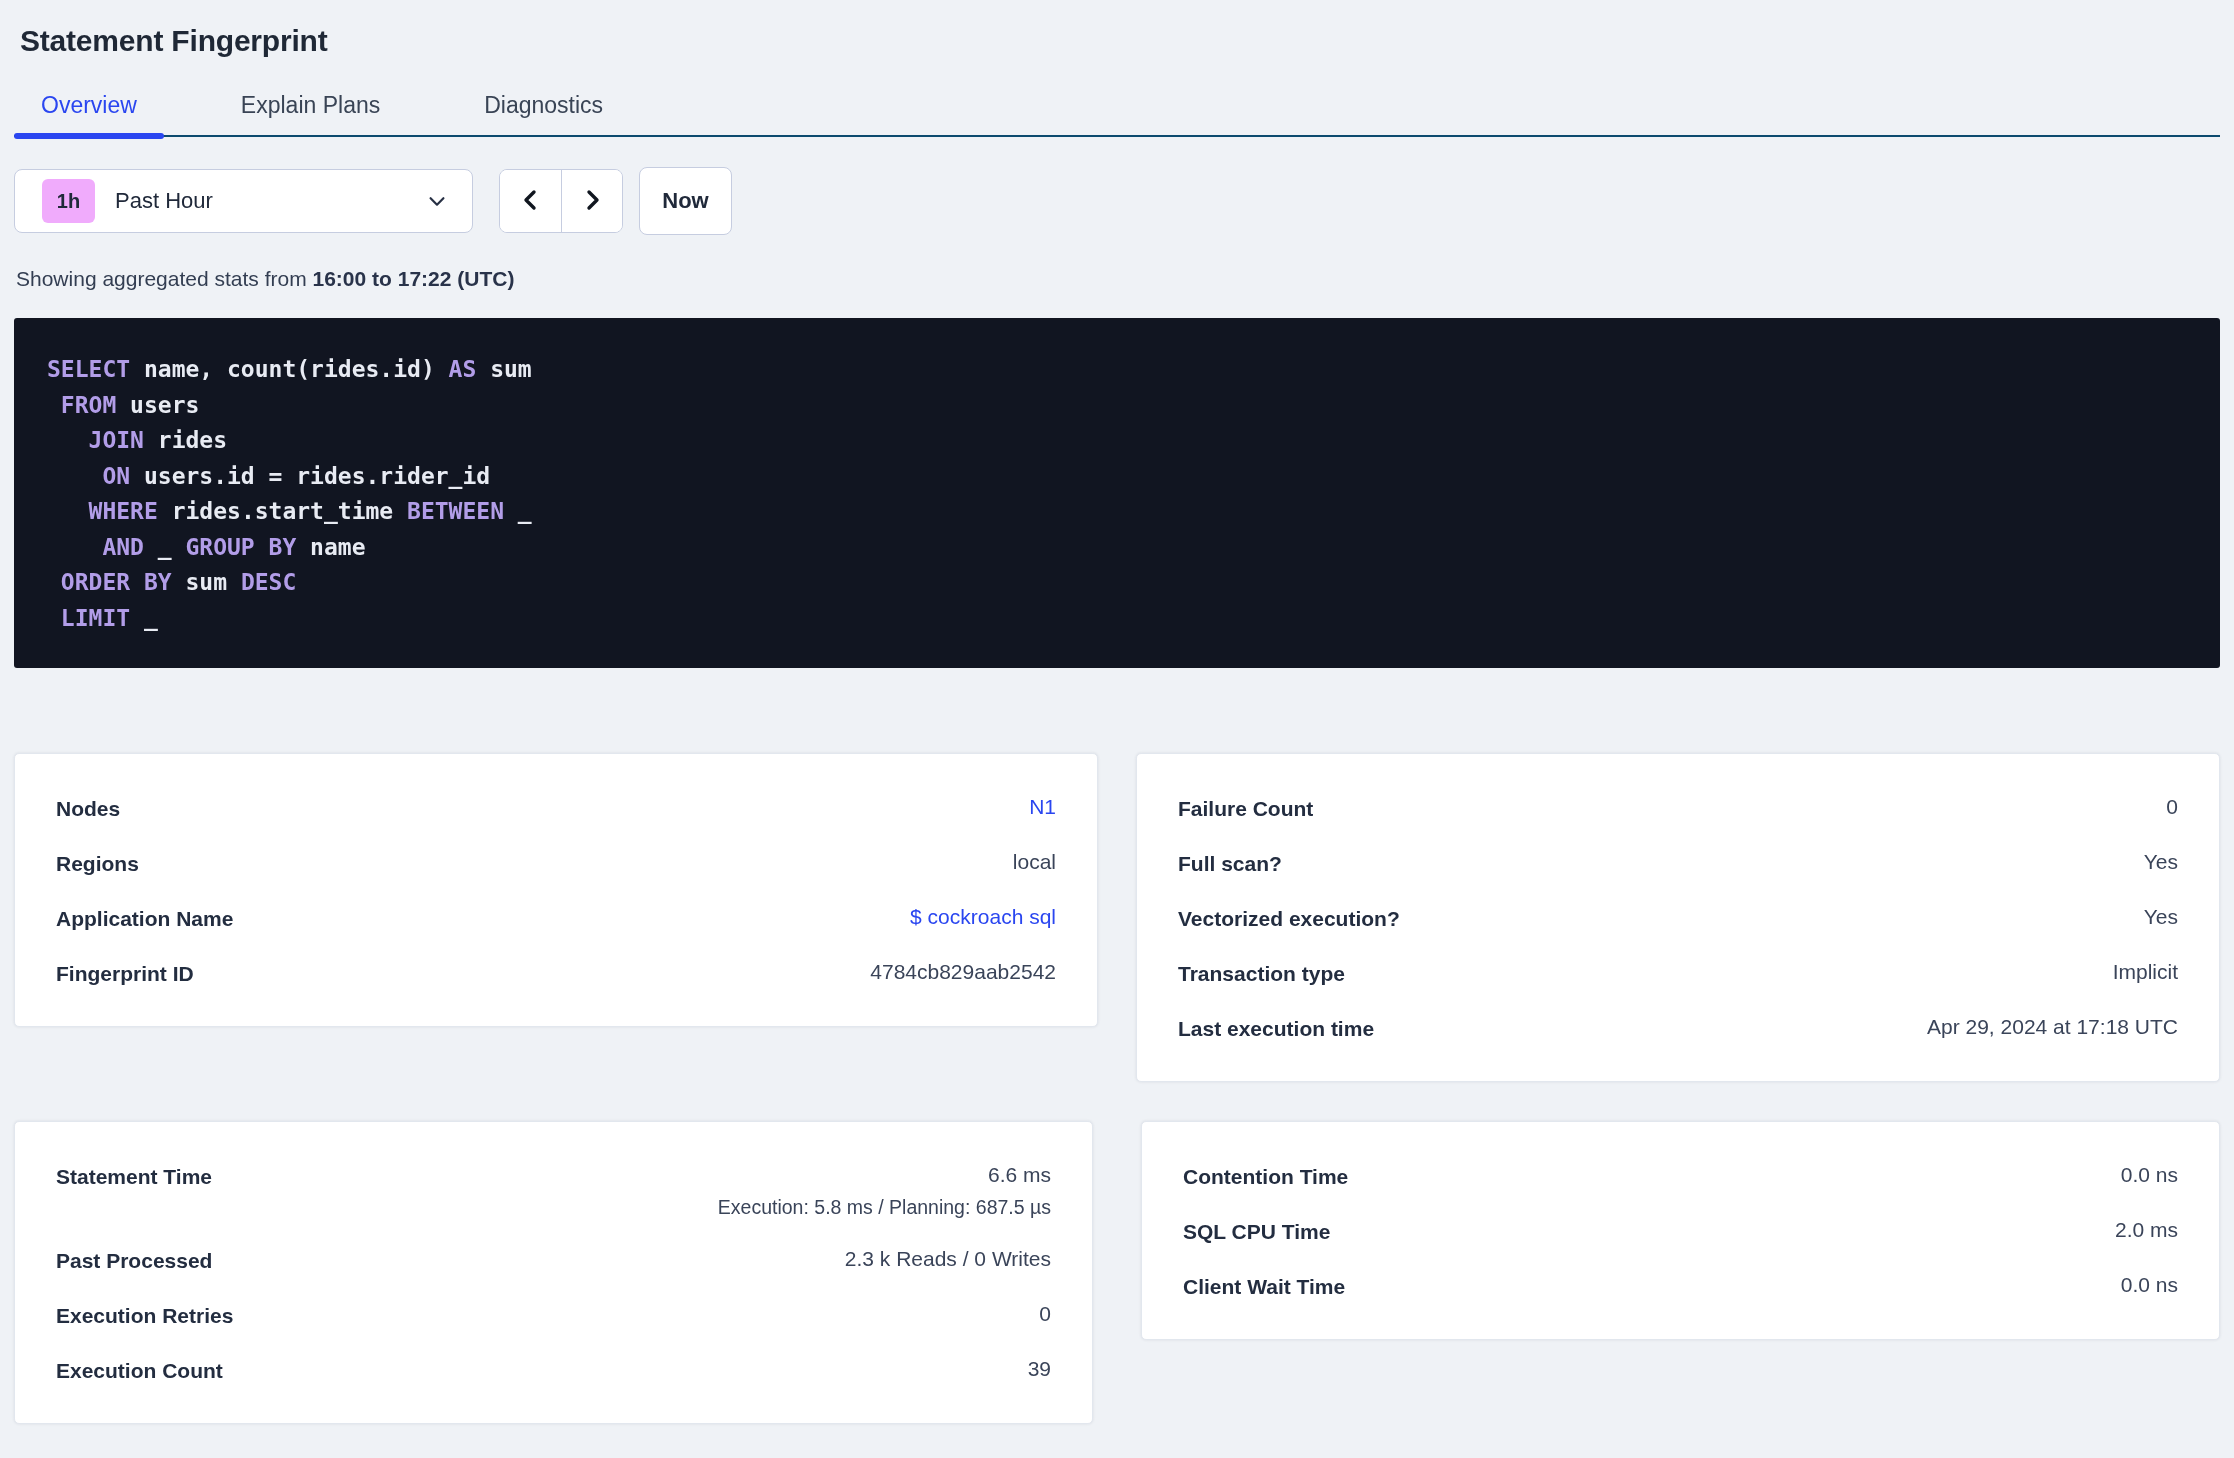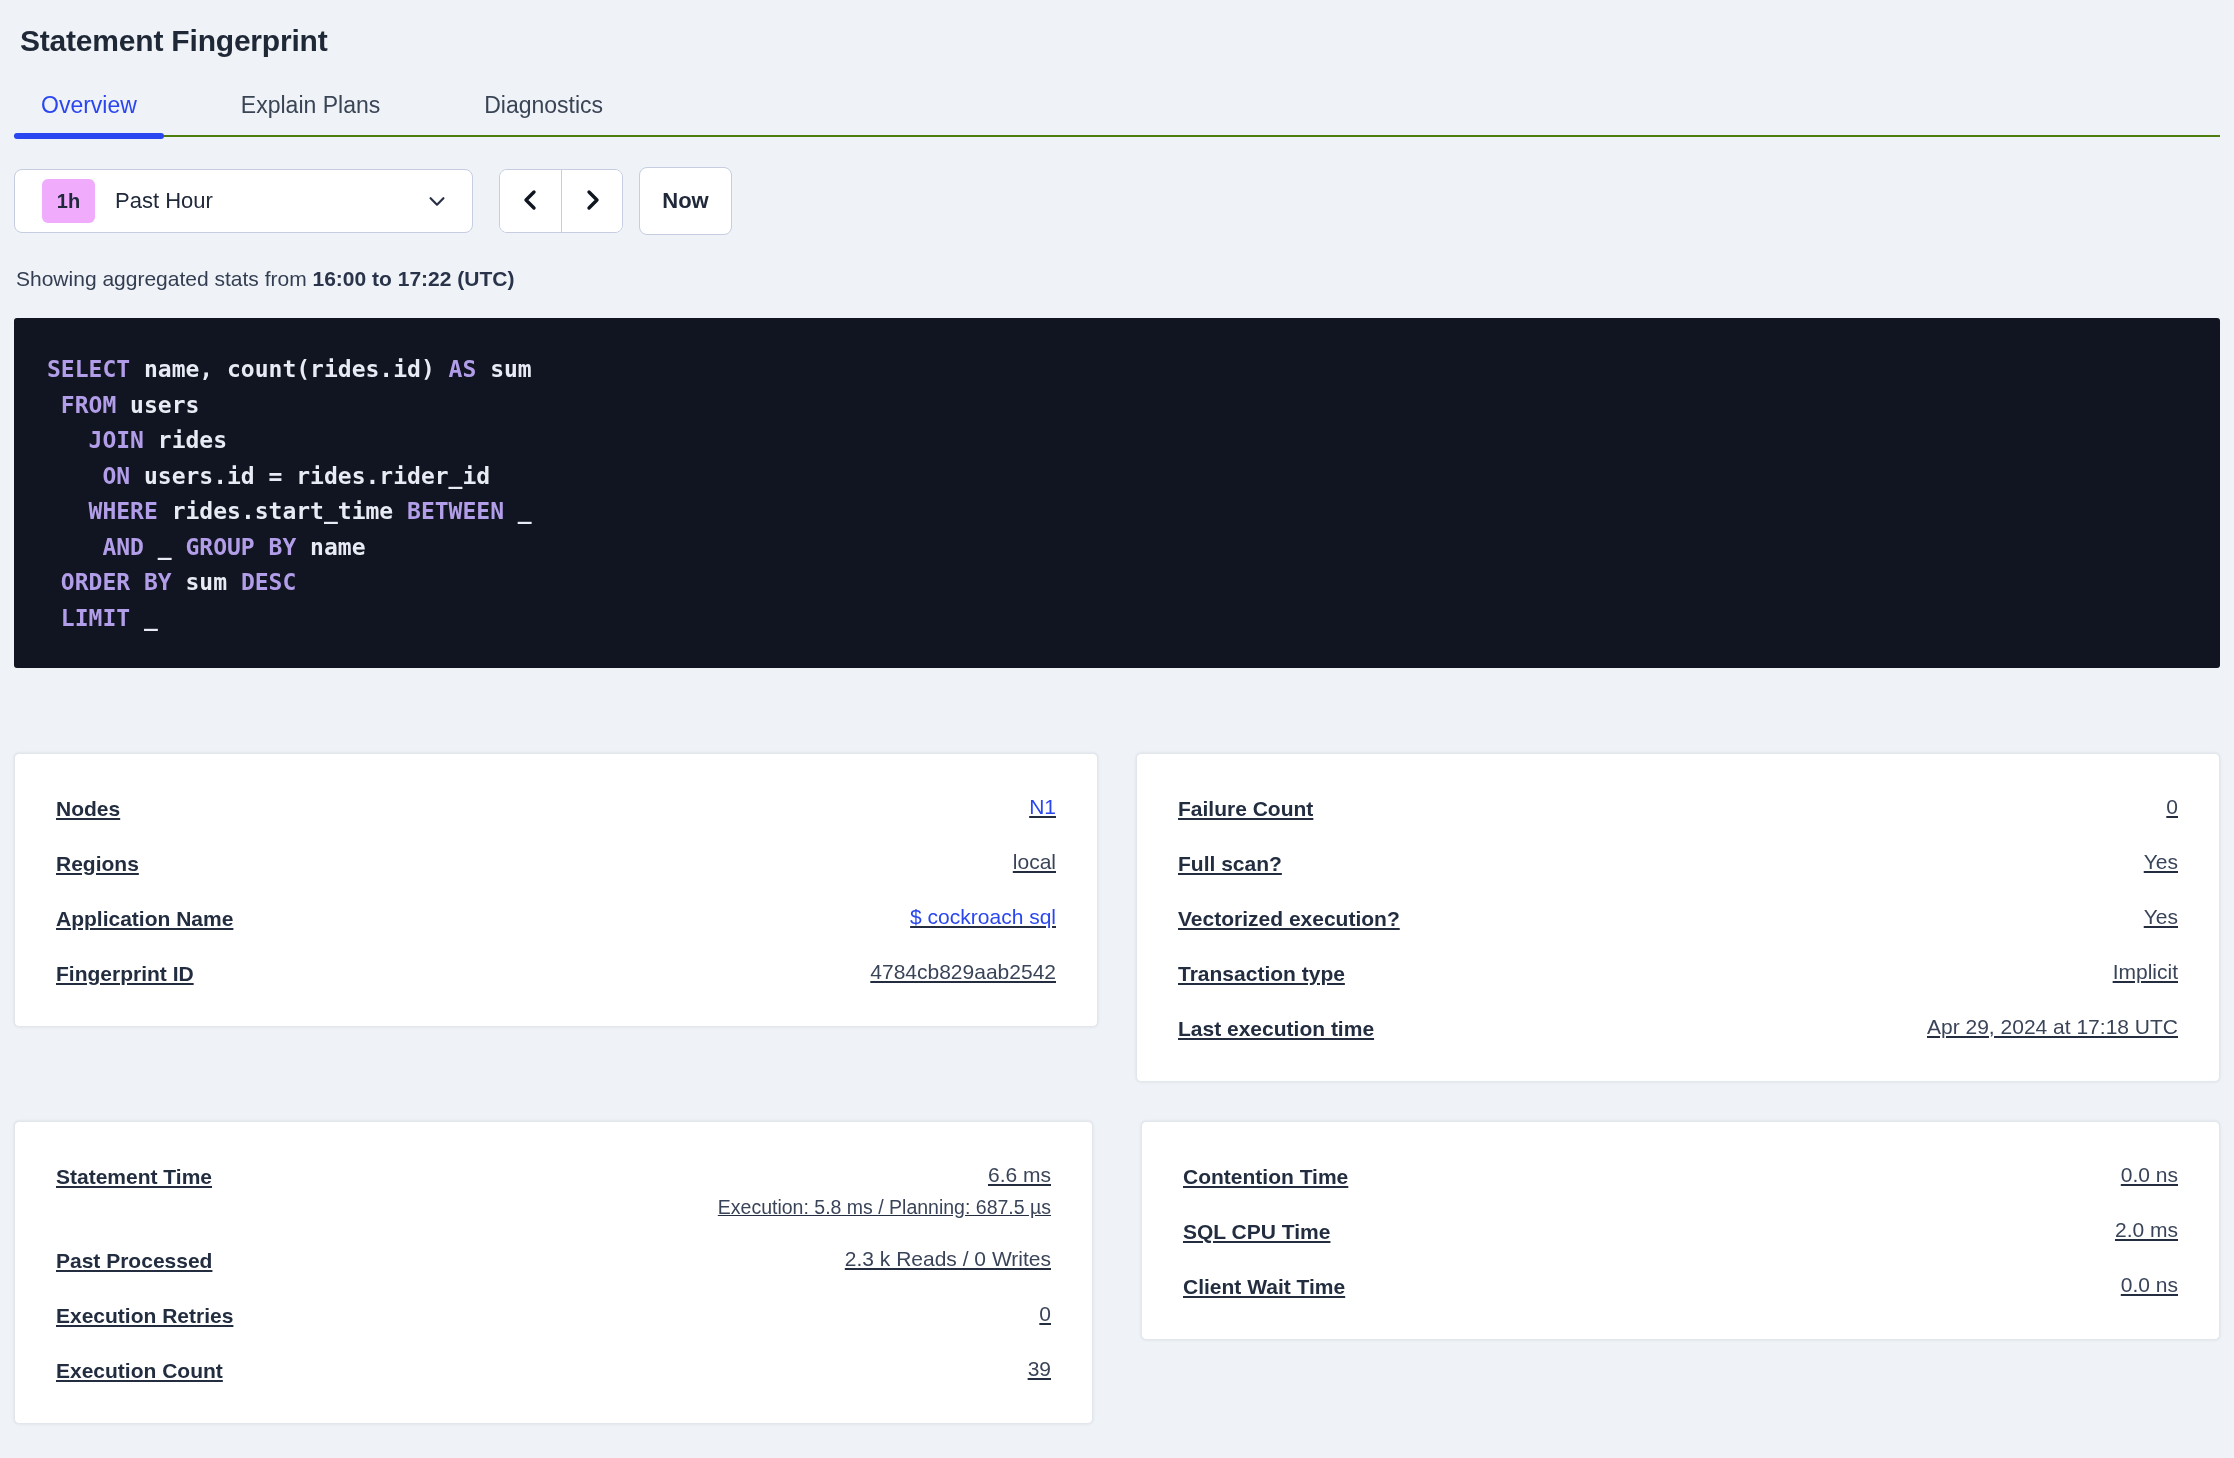--- a/index.html
+++ b/index.html
@@ -18,21 +18,21 @@
     font-weight: 700;
     color: #1f2836;
     letter-spacing: -0.2px;
   }
 
   
   .tabs {
     display: flex;
     gap: 50px;
     margin-top: 34px;
-    border-bottom: 2px solid #4d7c0f;
+    border-bottom: 2px solid #0c4a6e;
   }
   .tab {
     position: relative;
     padding: 0 27px 16px;
     font-size: 23px;
     color: #394455;
     cursor: pointer;
   }
   .tab.active { color: #2a46f0; }
   .tab.active::after {
@@ -116,21 +116,20 @@
   .cards-row { display: flex; gap: 38px; align-items: flex-start; }
   .cards-row.first { margin-top: 85px; }
   .cards-row.second { margin-top: 39px; gap: 48px; }
   .card {
     flex: 1;
     background: #fff;
     border: 1px solid #e2e7ee;
     border-radius: 5px;
     box-shadow: 0 0 3px rgba(26, 36, 54, 0.10);
     padding: 27px 41px 25px;
-    text-decoration: underline;
   }
   .card-row {
     display: flex;
     justify-content: space-between;
     align-items: flex-start;
     padding: 14px 0;
     min-height: 55px;
   }
   .row-label { font-size: 21px; font-weight: 700; color: #232d40; padding-top: 2px; }
   .row-value-wrap { text-align: right; }

